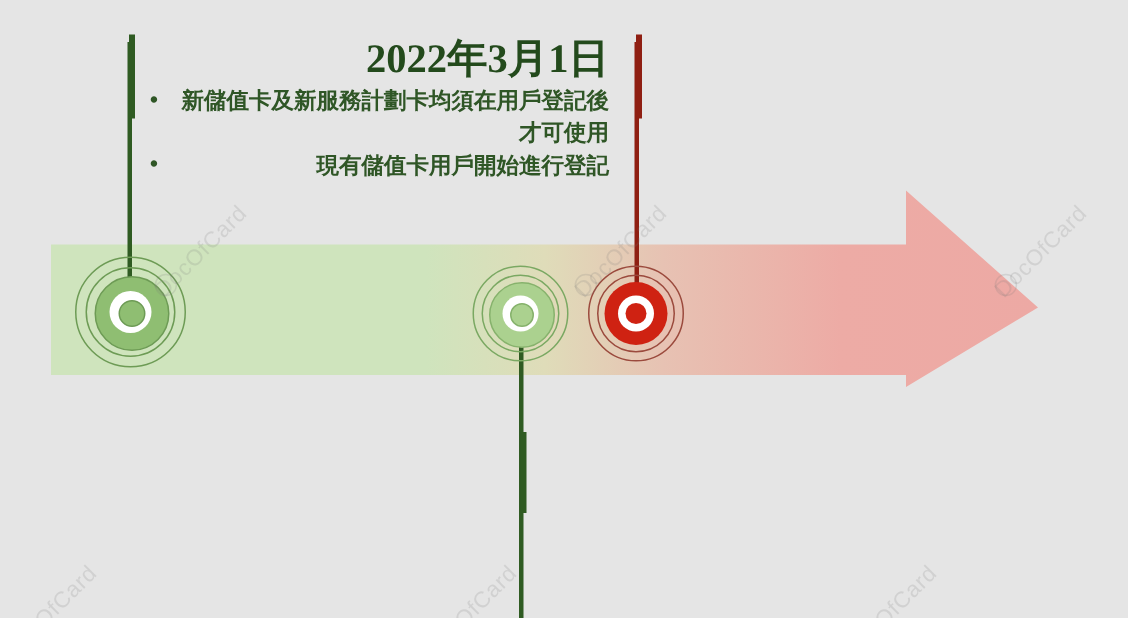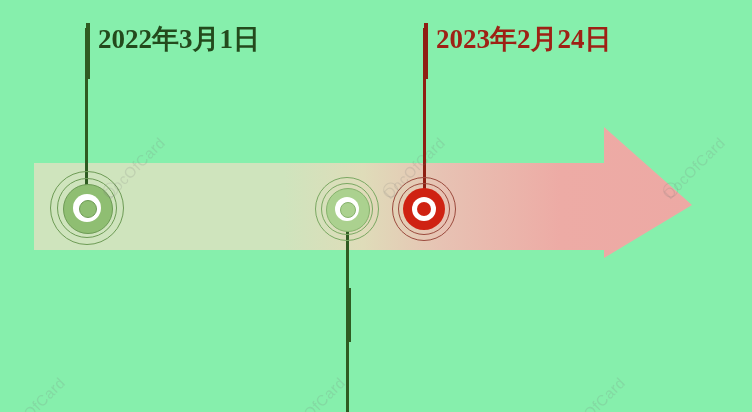--- a/index.html
+++ b/index.html
@@ -7,21 +7,21 @@
     padding: 0;
     background: #ffffff;
   }
   body {
     font-family: "Liberation Sans", "DejaVu Sans", sans-serif;
   }
   #stage {
     position: relative;
     width: 752px;
     height: 412px;
-    background: #86efac;
+    background: #e5e5e5;
     overflow: hidden;
     text-align: right;
   }
 
   
   .wm {
     position: absolute;
     font-family: "Liberation Sans", sans-serif;
     font-size: 15px;
     color: rgba(120,120,120,0.18);
@@ -183,27 +183,30 @@
     <div class="m-outer" style="left:6px; top:6px; width:52px; height:52px; border:1.2px solid #9b4a3d;"></div>
     <div class="m-mid" style="left:11px; top:11px; width:42px; height:42px; background:#cf2212;"></div>
     <div class="m-white" style="left:20px; top:20px; width:24px; height:24px;"></div>
     <div class="m-core" style="left:25px; top:25px; width:14px; height:14px; background:#cf2212;"></div>
   </div>
 
   <div class="block" style="left:86px; top:23px; width:320px;">
     <div class="block-bar" style="height:56px; background:#2f5b22;"></div>
     <div class="blk-inner">
       <div class="date-title green-title">2022年3月1日</div>
+      <ul class="bullets">
+        <li class="green-txt">新儲值卡及新服務計劃卡均須在用戶登記後才可使用</li>
+        <li class="green-txt">現有儲值卡用戶開始進行登記</li>
+      </ul>
     </div>
   </div>
 
   <div class="block" style="left:424px; top:23px; width:248px;">
     <div class="block-bar" style="height:56px; background:#8f1f12;"></div>
     <div class="blk-inner">
-      <div class="date-title red-title">2023年2月24日</div>
     </div>
   </div>
 
   <div class="block" style="left:347px; top:288px; width:336px;">
     <div class="block-bar" style="height:54px; background:#2f5b22;"></div>
     <div class="blk-inner">
     </div>
   </div>
 
   <div id="watermark-layer">

